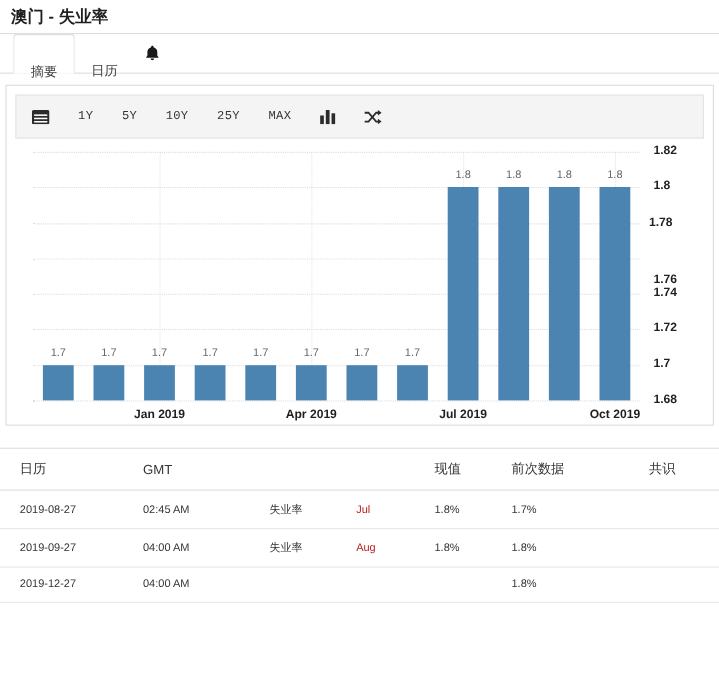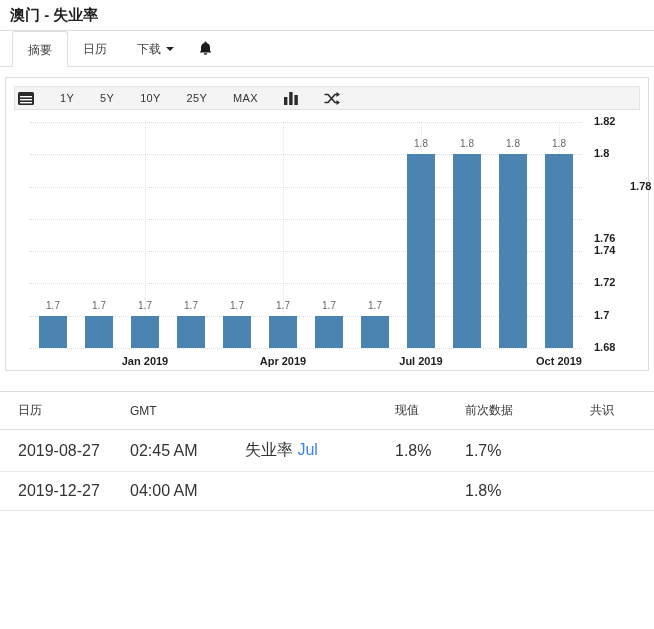--- a/index.html
+++ b/index.html
@@ -7,60 +7,59 @@
   body {
     width:654px; height:629px; background:#fff;
     font-family:"Liberation Sans", sans-serif; color:#333;
     overflow:hidden;
   }
   
   .header { height:31px; border-bottom:1px solid #ddd; display:flex; align-items:center; padding-left:10px; }
   .page-title { font-size:15px; font-weight:bold; color:#1f1f1f; }
   
   .tabs { display:flex; align-items:stretch; border-bottom:1px solid #ddd; height:36px; padding-left:12px; }
-  .tab { font-size:12px; color:#404040; padding:10px 15px 0 15px; cursor:pointer; white-space:nowrap; }
+  .tab { font-size:12px; color:#404040; padding:25px 15px 0 15px; cursor:pointer; white-space:nowrap; }
   .tab.active { background:#fff; border:1px solid #ddd; border-bottom:1px solid #fff; margin-bottom:-1px; border-radius:3px 3px 0 0; }
   .caret-down { display:inline-block; width:0; height:0; border-left:4px solid transparent; border-right:4px solid transparent; border-top:4px solid #222; margin-left:5px; vertical-align:2px; }
   .bell-wrap { display:flex; align-items:center; padding:0 6px; margin-left:4px; cursor:pointer; }
   
   .chart-panel { margin:10px 5px 0 5px; border:1px solid #ddd; background:#fff; }
-  .chart-toolbar { margin:8px 8px 0 8px; height:24px; background:#f4f4f4; border:1px solid #e3e3e3; display:flex; align-items:center; padding:0 3px; }
+  .chart-toolbar { margin:8px 8px 0 8px; height:40px; background:#f4f4f4; border:1px solid #e3e3e3; display:flex; align-items:center; padding:0 14px;font-family:Liberation Mono, monospace; }
   .tb-item { margin-right:26px; display:flex; align-items:center; cursor:pointer; }
   .range-btn { font-size:11px; color:#333; letter-spacing:0.3px; }
   
   .chart { position:relative; height:254px; margin:6px 8px 0 8px; }
   .gridline-h { position:absolute; border-top:1px dotted #ddd; height:0; }
   .gridline-v { position:absolute; border-left:1px dotted #e4e4e4; width:0; }
   .ylabel { position:absolute; font-size:11px; font-weight:bold; color:#1f1f1f; }
   .bar { position:absolute; }
   .bar-label { position:absolute; font-size:10px; color:#666; text-align:center; }
   .xlabel { position:absolute; font-size:11px; font-weight:bold; color:#1f1f1f; text-align:center; }
   .source-line { text-align:right; padding:12px 60px 12px 0; font-size:8px; color:#9a9a9a; letter-spacing:0.6px; word-spacing:5px; }
   
   table.cal { width:100%; border-collapse:collapse; margin-top:20px; }
   table.cal th { font-size:12px; font-weight:normal; color:#333; text-align:left; padding:10px 0;
                  border-top:1px solid #ddd; border-bottom:1px solid #ddd; }
-  table.cal td { font-size:16px; color:#333; padding:10px 0; border-bottom:1px solid #e7e7e7; }
+  table.cal td { font-size:10px; color:#333; padding:10px 0; border-bottom:1px solid #e7e7e7; }
   .col-first { padding-left:18px !important; }
   .num { text-align:left; padding-right:18px !important; }
   .num-last { text-align:right !important; padding-right:40px !important; }
-  .period { color:#3b82f6; }
+  .period { color:#b91c1c;margin-left:46px; }
   .event-link { color:#333; cursor:pointer; }
 </style>
 </head>
 <body>
 
 <div class="header">
   <span class="page-title">澳门 - 失业率</span>
 </div>
 
 <div class="tabs">
   <div class="tab active"><span>摘要</span></div>
   <div class="tab"><span>日历</span></div>
-  <div class="tab"><span>下载</span><span class="caret-down"></span></div>
   <div class="bell-wrap">
     <svg width="13" height="15" viewBox="0 0 13 15">
       <path fill="#1a1a1a" d="M6.5 0.5 C7.1 0.5 7.6 1 7.6 1.6 L7.6 2 C9.6 2.5 11 4.2 11 6.3 L11 9.5 L12.3 11.4 L0.7 11.4 L2 9.5 L2 6.3 C2 4.2 3.4 2.5 5.4 2 L5.4 1.6 C5.4 1 5.9 0.5 6.5 0.5 Z"></path>
       <path fill="#1a1a1a" d="M4.9 12.2 L8.1 12.2 C8.1 13.1 7.4 13.8 6.5 13.8 C5.6 13.8 4.9 13.1 4.9 12.2 Z"></path>
     </svg>
   </div>
 </div>
 
 <div class="chart-panel">
   <div class="chart-toolbar">
@@ -95,21 +94,21 @@
       </svg>
     </span>
   </div>
 
   <div class="chart" id="chart">
       <div class="gridline-h" style="left: 16px; width: 552px; top: 6px;"></div>
       <div class="ylabel" style="left: 580px; top: -1px;">1.82</div>
       <div class="gridline-h" style="left: 16px; width: 552px; top: 38.2857px;"></div>
       <div class="ylabel" style="left: 580px; top: 31.2857px;">1.8</div>
       <div class="gridline-h" style="left: 16px; width: 552px; top: 70.5714px;"></div>
-      <div class="ylabel" style="left: 616px; top: 63.5714px;">1.78</div>
+      <div class="ylabel" style="left: 576px; top: 63.5714px;">1.78</div>
       <div class="gridline-h" style="left: 16px; width: 552px; top: 102.857px;"></div>
       <div class="ylabel" style="left: 580px; top: 95.8571px; margin-top: 20px;">1.76</div>
       <div class="gridline-h" style="left: 16px; width: 552px; top: 135.143px;"></div>
       <div class="ylabel" style="left: 580px; top: 128.143px;">1.74</div>
       <div class="gridline-h" style="left: 16px; width: 552px; top: 167.429px;"></div>
       <div class="ylabel" style="left: 580px; top: 160.429px;">1.72</div>
       <div class="gridline-h" style="left: 16px; width: 552px; top: 199.714px;"></div>
       <div class="ylabel" style="left: 580px; top: 192.714px;">1.7</div>
       <div class="gridline-h" style="left: 16px; width: 552px; top: 232px;"></div>
       <div class="ylabel" style="left: 580px; top: 225px;">1.68</div>
@@ -171,20 +170,28 @@
   <tbody id="cal-body">
       <tr>
         <td class="col-first">2019-08-27</td>
         <td>02:45 AM</td>
         <td><span class="event-link">失业率</span><span class="period"> Jul</span></td>
         <td class="num">1.8%</td>
         <td class="num">1.7%</td>
         <td class="num-last"></td>
       </tr>
       <tr>
+        <td class="col-first">2019-09-27</td>
+        <td>04:00 AM</td>
+        <td><span class="event-link">失业率</span><span class="period"> Aug</span></td>
+        <td class="num">1.8%</td>
+        <td class="num">1.8%</td>
+        <td class="num-last"></td>
+      </tr>
+      <tr>
         <td class="col-first">2019-12-27</td>
         <td>04:00 AM</td>
         <td></td>
         <td class="num"></td>
         <td class="num">1.8%</td>
         <td class="num-last"></td>
       </tr>
     </tbody>
 </table>
 

